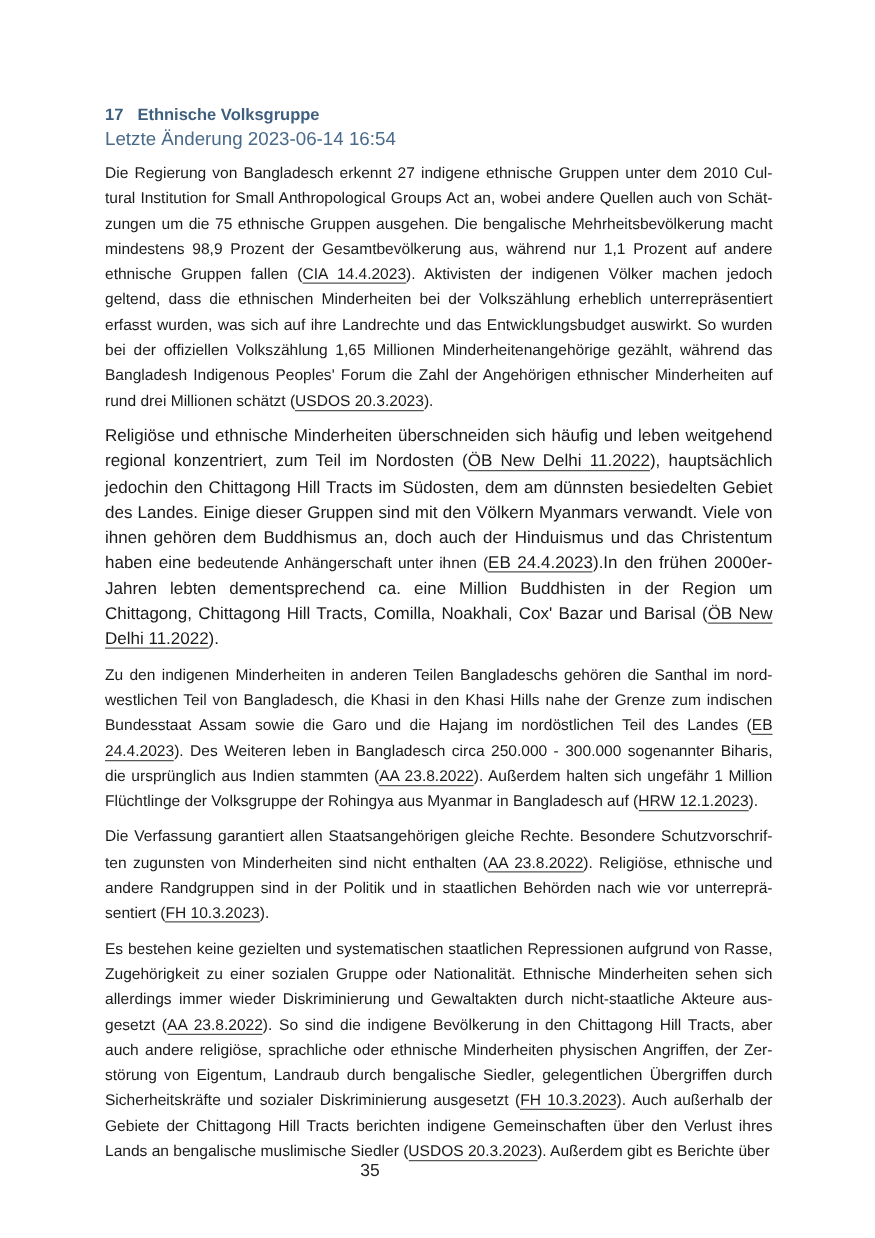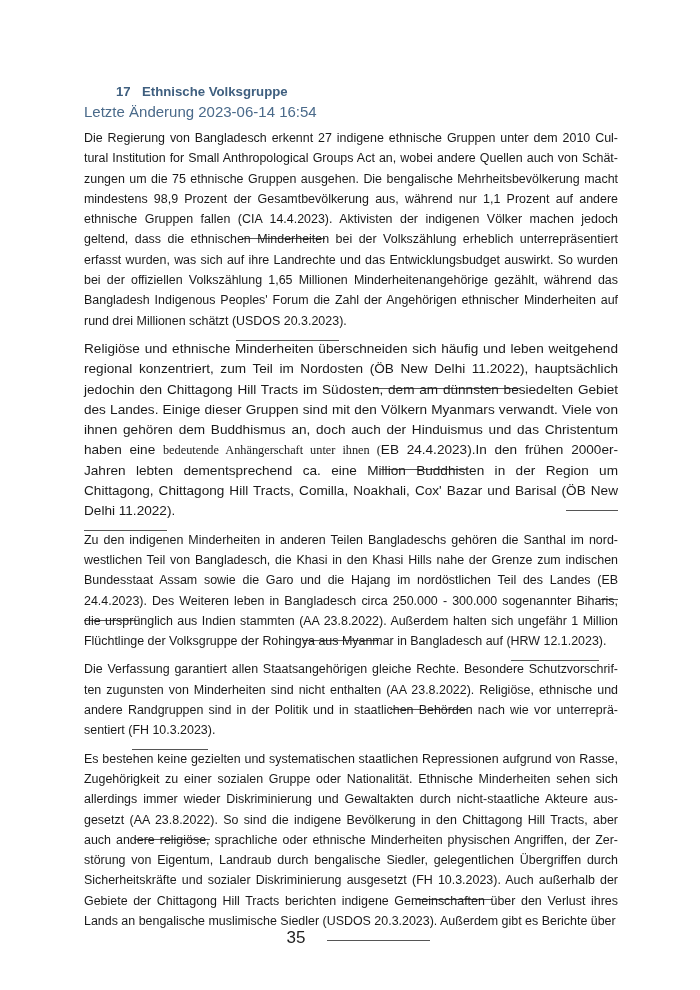--- a/index.html
+++ b/index.html
@@ -1,26 +1,26 @@
 <!DOCTYPE html>
 <html><head>
 <meta charset="utf-8">
 <style>
   html, body { margin: 0; padding: 0; background: #ffffff; }
   body { width: 700px; height: 990px; position: relative; overflow: hidden;
          font-family: "Liberation Sans", sans-serif; color: #1a1a1a; }
   .page { position: absolute; left: 84px; top: 83px; width: 534px; }
   .heading { font-size: 13.2px; font-weight: bold; color: #3f5f7f; margin: 0; line-height: 18px; }
-  .heading .num { display: inline-block; width: 26px; margin-left: 32px; }
+  .heading .num { display: inline-block; width: 26px; }
   .changed { font-size: 15px; color: #4a6a8a; margin: 3px 0 8px 0; line-height: 16px; }
   p.para { margin: 0 0 8px 0; font-size: 12.45px; line-height: 20.3px; text-align: justify; hyphens: manual; }
   p.para.big { font-size: 13.6px; line-height: 20.3px; }
-  p.para.big .small { font-size: 12.3px; font-family: Liberation Serif, serif; }
-  .src { text-decoration: none; color: inherit; border-bottom: 1px solid #555; padding-bottom: 12px; }
-  .pagenum { position: absolute; top: 928px; left: 0; width: 592px; text-align: center; font-size: 17px; color: #222; }
+  p.para.big .small { font-size: 12.3px; }
+  .src { text-decoration: none; color: inherit; border-bottom: 1px solid #555; padding-bottom: 0px; }
+  .pagenum { position: absolute; top: 928px; left: 0; width: 592px; text-align: center; font-size: 14px; color: #222; }
 </style>
 </head>
 <body>
 
 <div class="page">
   <h2 class="heading">
     <span class="num">17</span><span>Ethnische Volksgruppe</span>
   </h2>
   <div class="changed">Letzte Änderung 2023-06-14 16:54</div>
 

